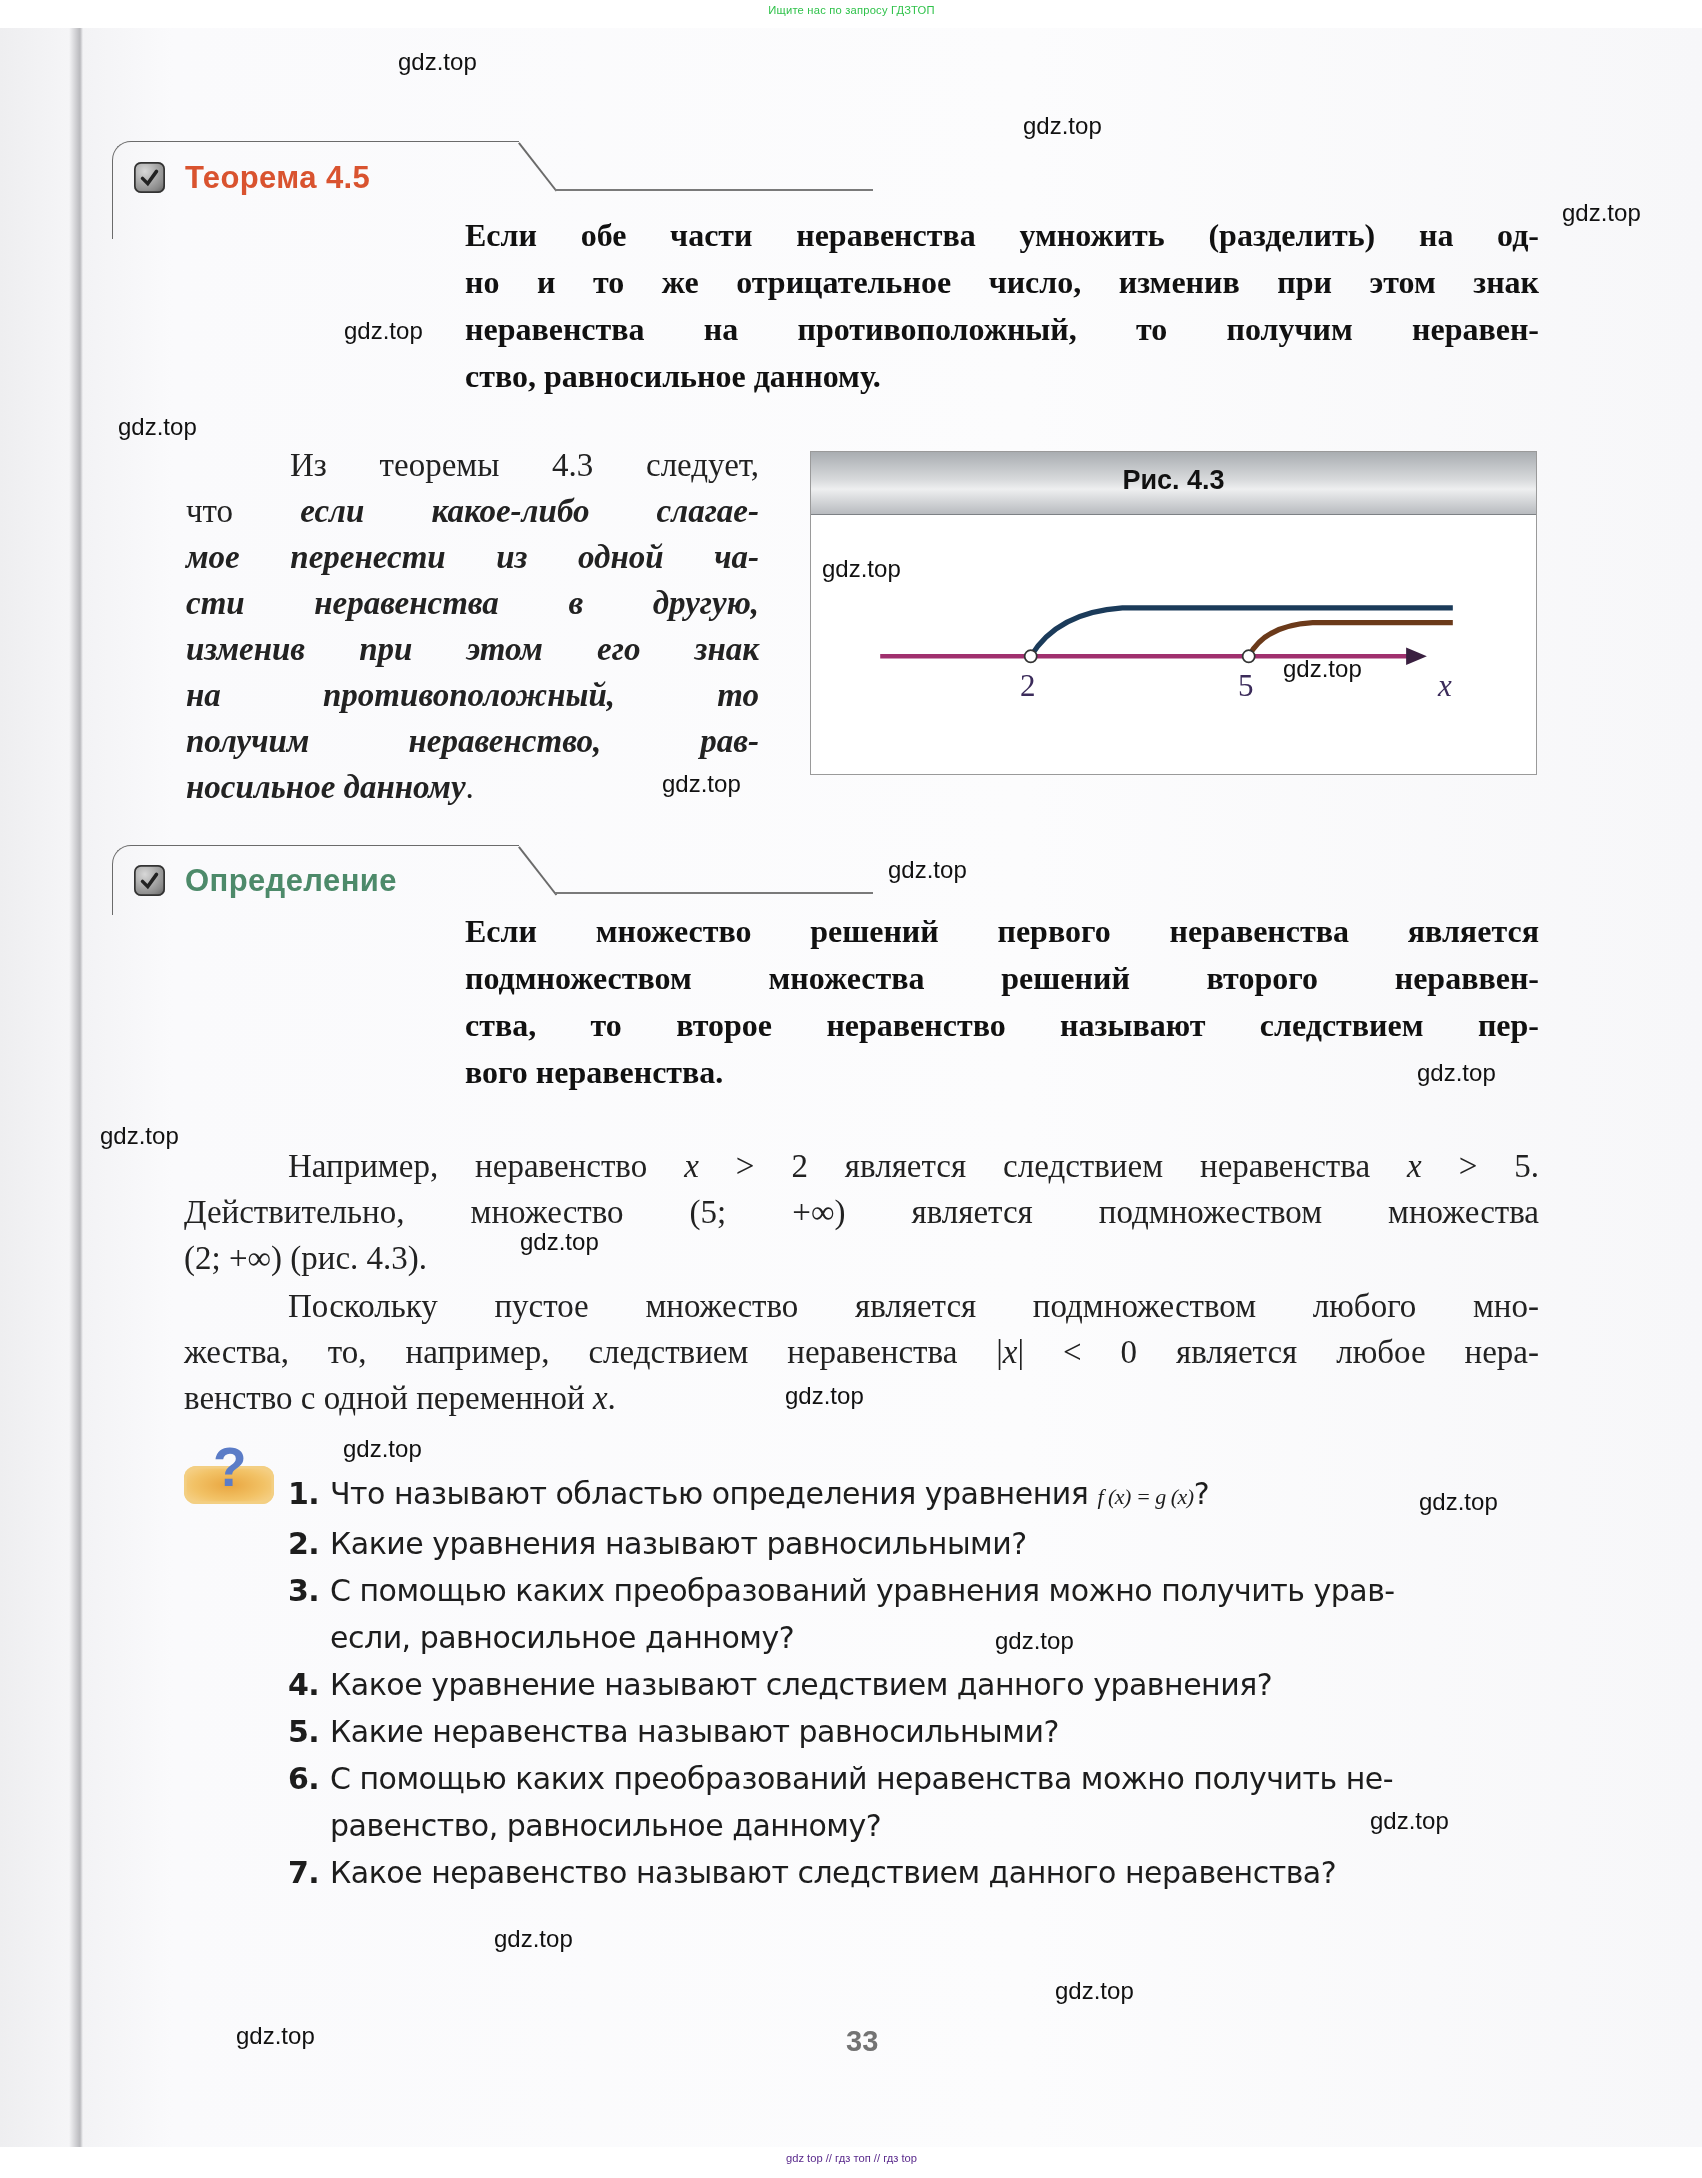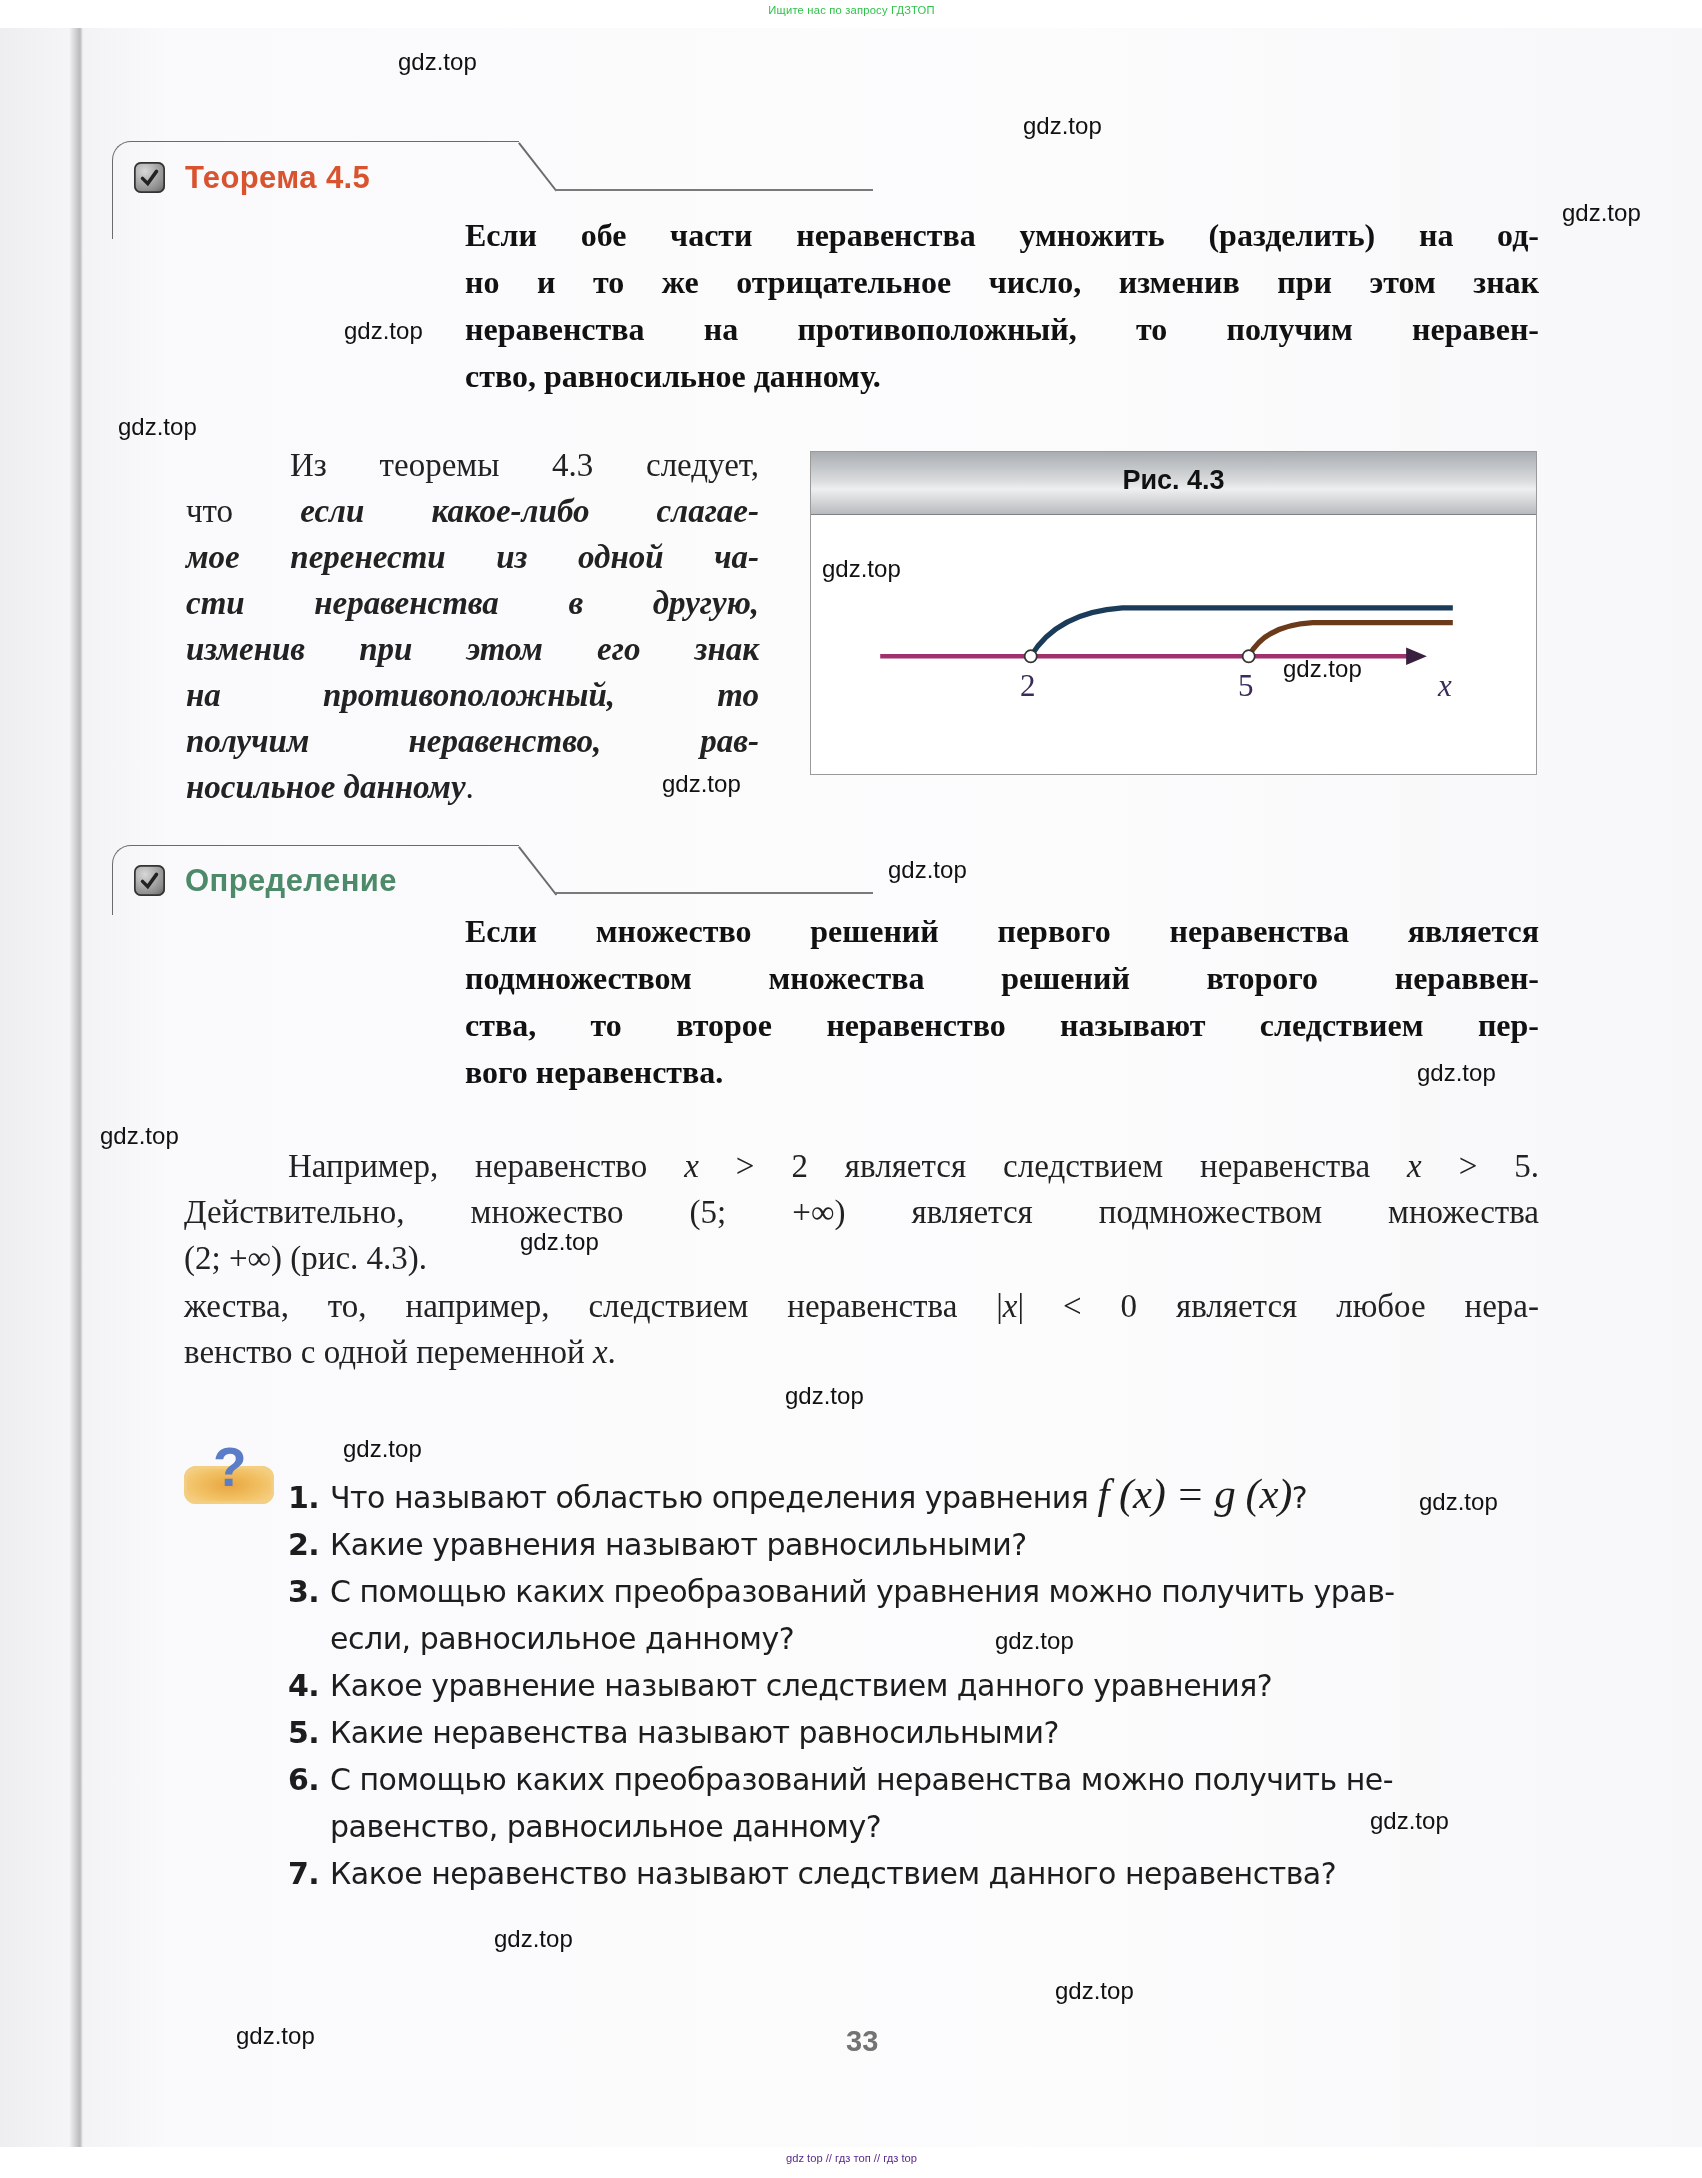--- a/index.html
+++ b/index.html
@@ -155,29 +155,30 @@
   <span class="line last">вого неравенства.</span>
 </div>
 
 <div class="abs serif-par" style="left:184px;top:1143px;width:1355px;">
   <span class="line" style="padding-left:104px;"><span>Например, неравенство </span><span class="mi">x</span><span> &gt; 2 является следствием неравенства </span><span class="mi">x</span><span> &gt; 5.</span></span>
   <span class="line">Действительно, множество (5; +∞) является подмножеством множества</span>
   <span class="line last">(2; +∞) (рис. 4.3).</span>
 </div>
 
 <div class="abs serif-par" style="left:184px;top:1283px;width:1355px;">
+  <span class="line" style="padding-left:104px;">Поскольку пустое множество является подмножеством любого мно-</span>
   <span class="line"><span>жества, то, например, следствием неравенства |</span><span class="mi">x</span><span>| &lt; 0 является любое нера-</span></span>
   <span class="line last"><span>венство с одной переменной </span><span class="mi">x</span><span>.</span></span>
 </div>
 
 <div class="q-badge"></div>
 <div class="q-mark">?</div>
 
 <div class="qlist">
-  <div class="qitem"><span class="qnum">1.</span><span>Что называют областью определения уравнения </span><span style="font-family:'Liberation Serif',serif;font-style:italic;font-size:43px;">f (x) = g (x)</span><span>?</span></div>
+  <div class="qitem"><span class="qnum">1.</span><span>Что называют областью определения уравнения </span><span style="font-family:'Liberation Serif',serif;font-style:italic;font-size:22px;">f (x) = g (x)</span><span>?</span></div>
   <div class="qitem"><span class="qnum">2.</span><span>Какие уравнения называют равносильными?</span></div>
   <div class="qitem"><span class="qnum">3.</span><span>С помощью каких преобразований уравнения можно получить урав-</span><span class="qcont">если, равносильное данному?</span></div>
   <div class="qitem"><span class="qnum">4.</span><span>Какое уравнение называют следствием данного уравнения?</span></div>
   <div class="qitem"><span class="qnum">5.</span><span>Какие неравенства называют равносильными?</span></div>
   <div class="qitem"><span class="qnum">6.</span><span>С помощью каких преобразований неравенства можно получить не-</span><span class="qcont">равенство, равносильное данному?</span></div>
   <div class="qitem"><span class="qnum">7.</span><span>Какое неравенство называют следствием данного неравенства?</span></div>
 </div>
 
 <div class="page-num">33</div>
 

